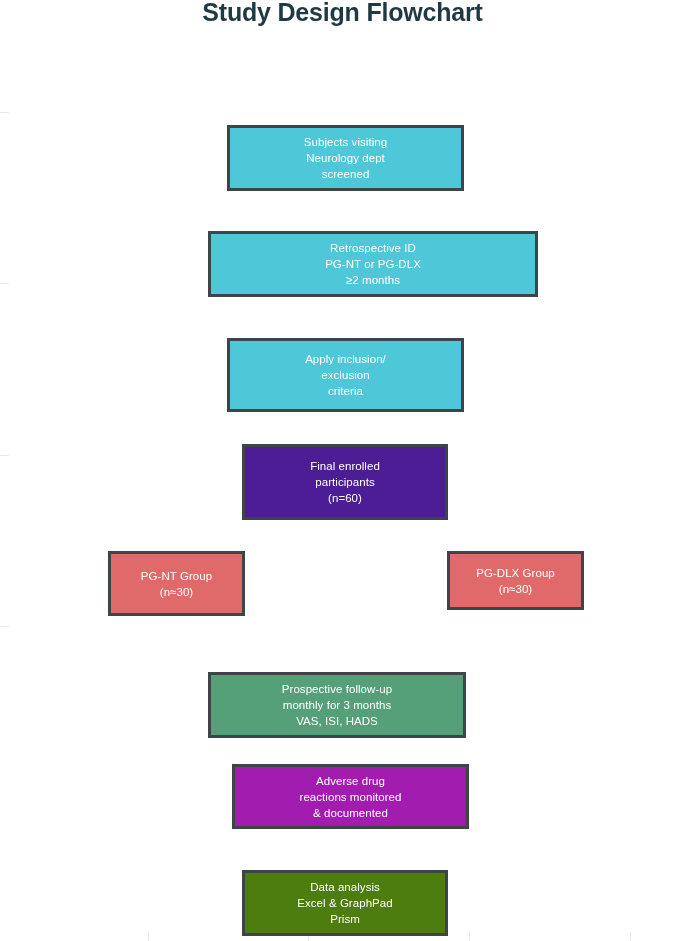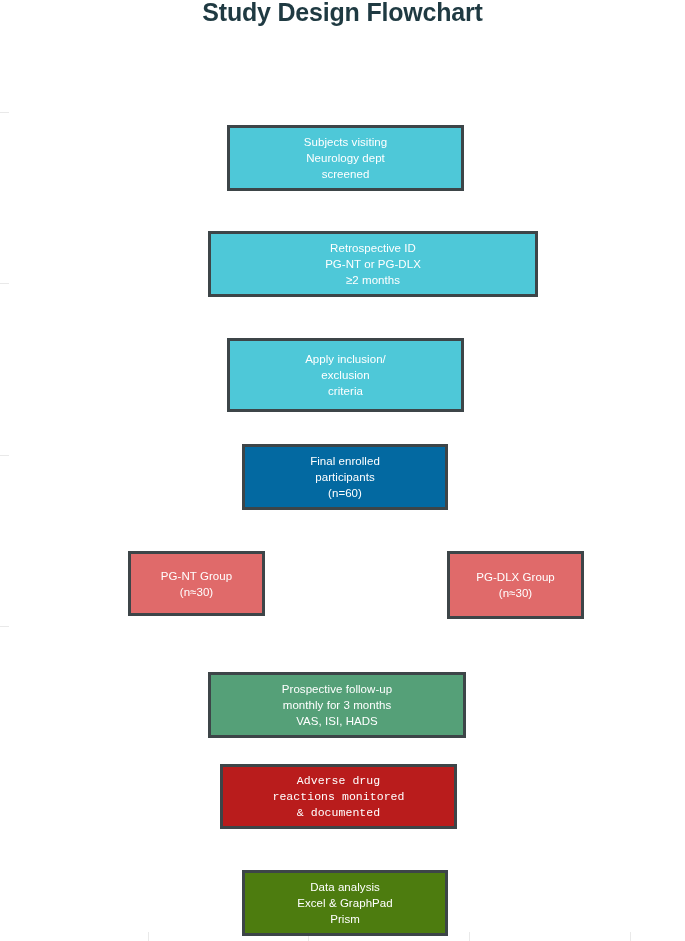--- a/index.html
+++ b/index.html
@@ -98,39 +98,39 @@
       <div class="node screen" style="left: 208px; top: 231px; width: 330px; height: 66px; background: rgb(78, 200, 216);">
         <div class="node-label">Retrospective ID
 PG-NT or PG-DLX
 ≥2 months</div>
       </div>
       <div class="node screen" style="left: 227px; top: 338px; width: 237px; height: 74px; background: rgb(78, 200, 216);">
         <div class="node-label">Apply inclusion/
 exclusion
 criteria</div>
       </div>
-      <div class="node screen" style="left: 242px; top: 444px; width: 206px; height: 66px; background: #0369a1;">
+      <div class="node screen" style="left: 242px; top: 444px; width: 206px; height: 76px; background: #4c1d95;">
         <div class="node-label">Final enrolled
 participants
 (n=60)</div>
       </div>
-      <div class="node group" style="left: 108px; top: 551px; width: 137px; height: 65px; background: rgb(224, 106, 106); margin-left: 20px;">
+      <div class="node group" style="left: 108px; top: 551px; width: 137px; height: 65px; background: rgb(224, 106, 106);">
         <div class="node-label">PG-NT Group
 (n≈30)</div>
       </div>
-      <div class="node group" style="left: 447px; top: 551px; width: 137px; height: 68px; background: rgb(224, 106, 106);">
+      <div class="node group" style="left: 447px; top: 551px; width: 137px; height: 59px; background: rgb(224, 106, 106);">
         <div class="node-label">PG-DLX Group
 (n≈30)</div>
       </div>
       <div class="node followup" style="left: 208px; top: 672px; width: 258px; height: 66px; background: rgb(85, 160, 120);">
         <div class="node-label">Prospective follow-up
 monthly for 3 months
 VAS, ISI, HADS</div>
       </div>
-      <div class="node followup" style="left: 220px; top: 764px; width: 237px; height: 65px; background: #b91c1c; font-family: Liberation Mono, monospace;">
+      <div class="node followup" style="left: 232px; top: 764px; width: 237px; height: 65px; background: #a21caf;">
         <div class="node-label">Adverse drug
 reactions monitored
 &amp; documented</div>
       </div>
       <div class="node followup" style="left: 242px; top: 870px; width: 206px; height: 66px; background: #4d7c0f;">
         <div class="node-label">Data analysis
 Excel &amp; GraphPad
 Prism</div>
       </div>
     </div>

